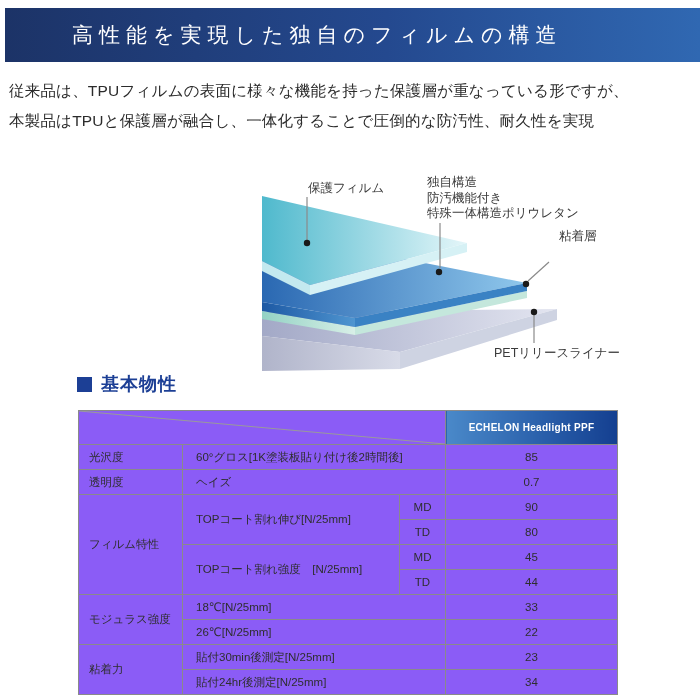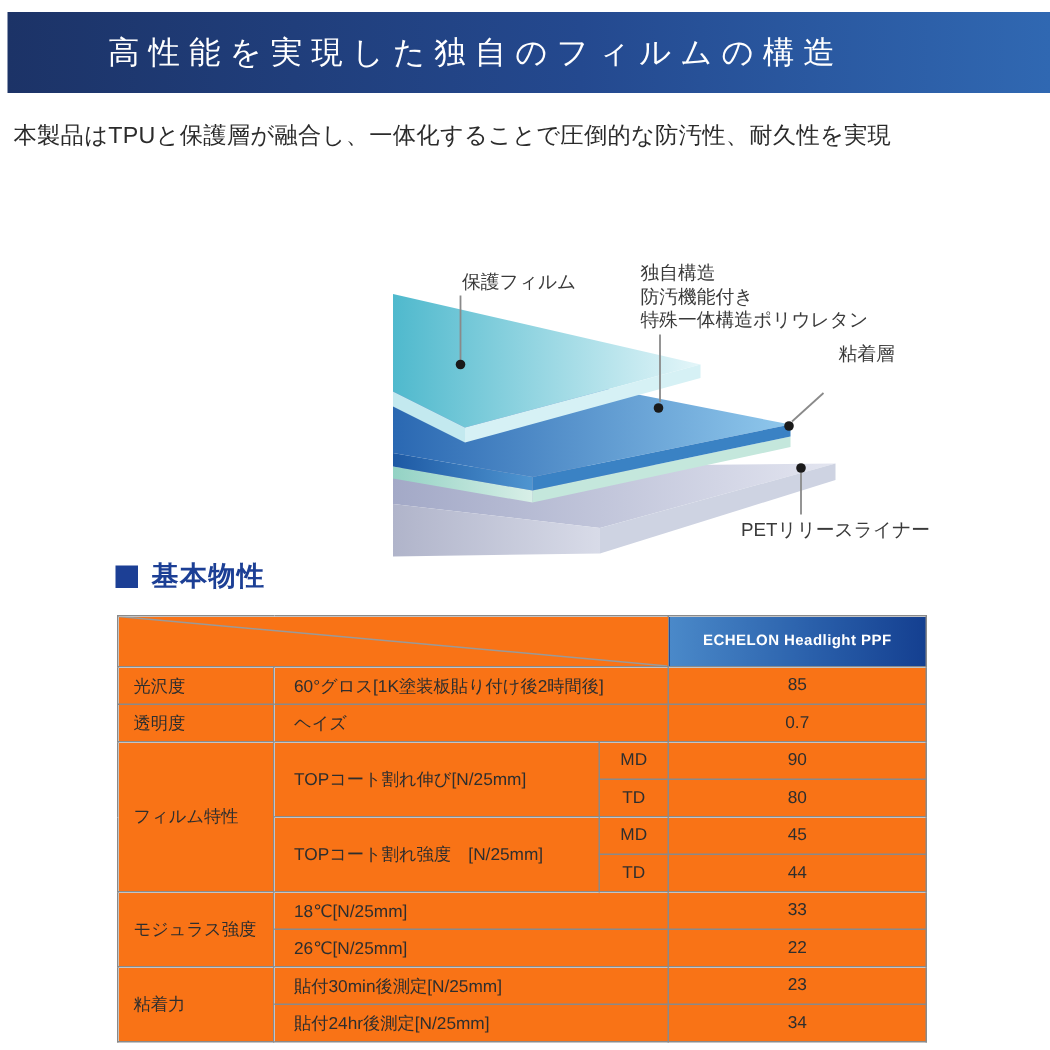--- a/index.html
+++ b/index.html
@@ -24,21 +24,21 @@
   
   .section-title{position:absolute;left:77px;top:372px;display:flex;align-items:center;}
   .sq{width:15px;height:15px;background:#1c3f95;margin-right:9px;}
   .section-title span.txt{font-size:18px;font-weight:bold;color:#1c3f95;letter-spacing:1px;}
 
   
   .spec-table{position:absolute;left:78px;top:410px;border-collapse:collapse;
               table-layout:fixed;width:539px;}
   .spec-table td,.spec-table th{border:1px solid #8a8a8a;font-size:11.5px;
               font-weight:normal;color:#2e2e2e;padding:0;vertical-align:middle;
-              background:#f97316;overflow:hidden;}
+              background:#8b5cf6;overflow:hidden;}
   .spec-table tr{height:25px;}
   .spec-table tr.head{height:34px;}
   td.corner{position:relative;}
   td.corner svg{position:absolute;left:0;top:0;width:100%;height:100%;display:block;}
   th.prod{background:linear-gradient(90deg,#4a89c9 0%,#2a60ab 55%,#143f90 100%);
           color:#fff;font-weight:bold;font-size:10px;text-align:center;letter-spacing:0.3px;}
   td.cat{padding-left:10px;text-align:left;}
   td.item{padding-left:13px;text-align:left;}
   td.sub{text-align:center;}
   td.val{text-align:center;}
@@ -46,20 +46,21 @@
 </head>
 <body>
 
 <div id="canvas">
 
   <div class="banner">
     <div class="banner-title">高性能を実現した独自のフィルムの構造</div>
   </div>
 
   <div class="intro">
+    <div>従来品は、TPUフィルムの表面に様々な機能を持った保護層が重なっている形ですが、</div>
     <div>本製品はTPUと保護層が融合し、一体化することで圧倒的な防汚性、耐久性を実現</div>
   </div>
 
   <svg class="diagram-svg" width="700" height="205" viewBox="0 170 700 205">
     <defs>
       <linearGradient id="gCyanTop" x1="0" y1="0" x2="1" y2="0">
         <stop offset="0" stop-color="#4fb9cd"></stop>
           <stop offset="1" stop-color="#e4f6f9"></stop>
       </linearGradient>
       <linearGradient id="gBlueTop" x1="0" y1="0" x2="1" y2="0">

